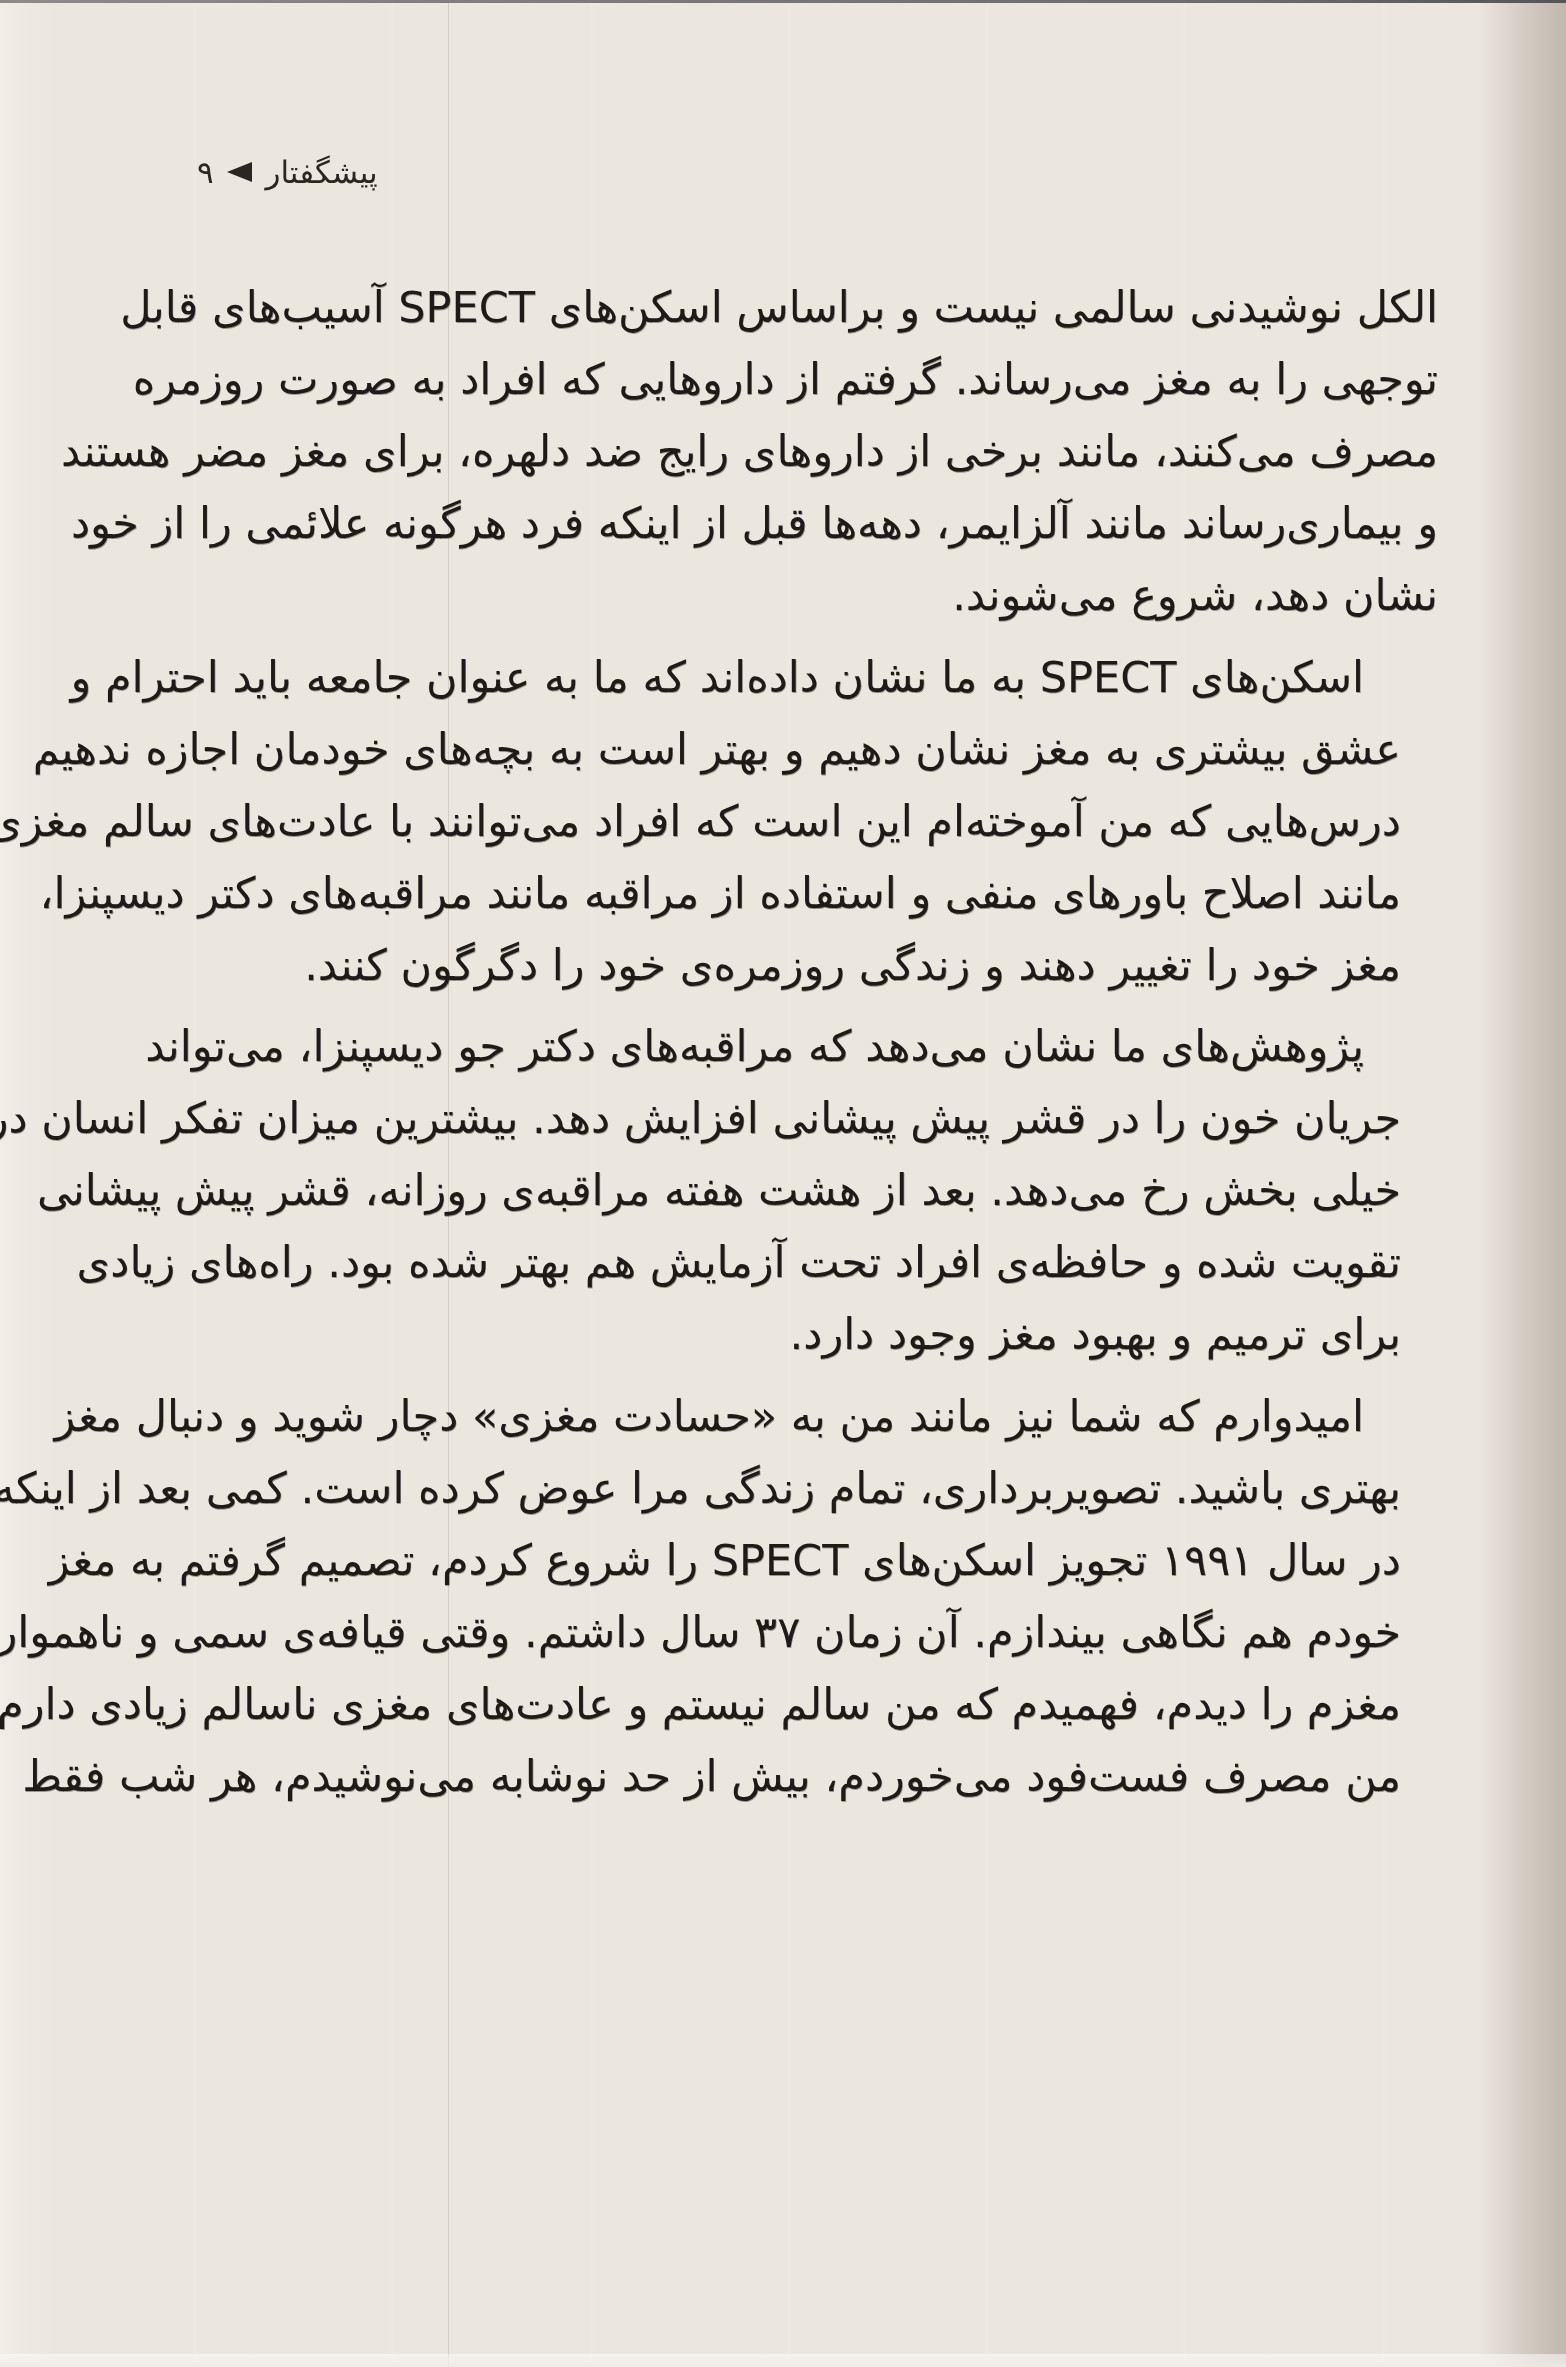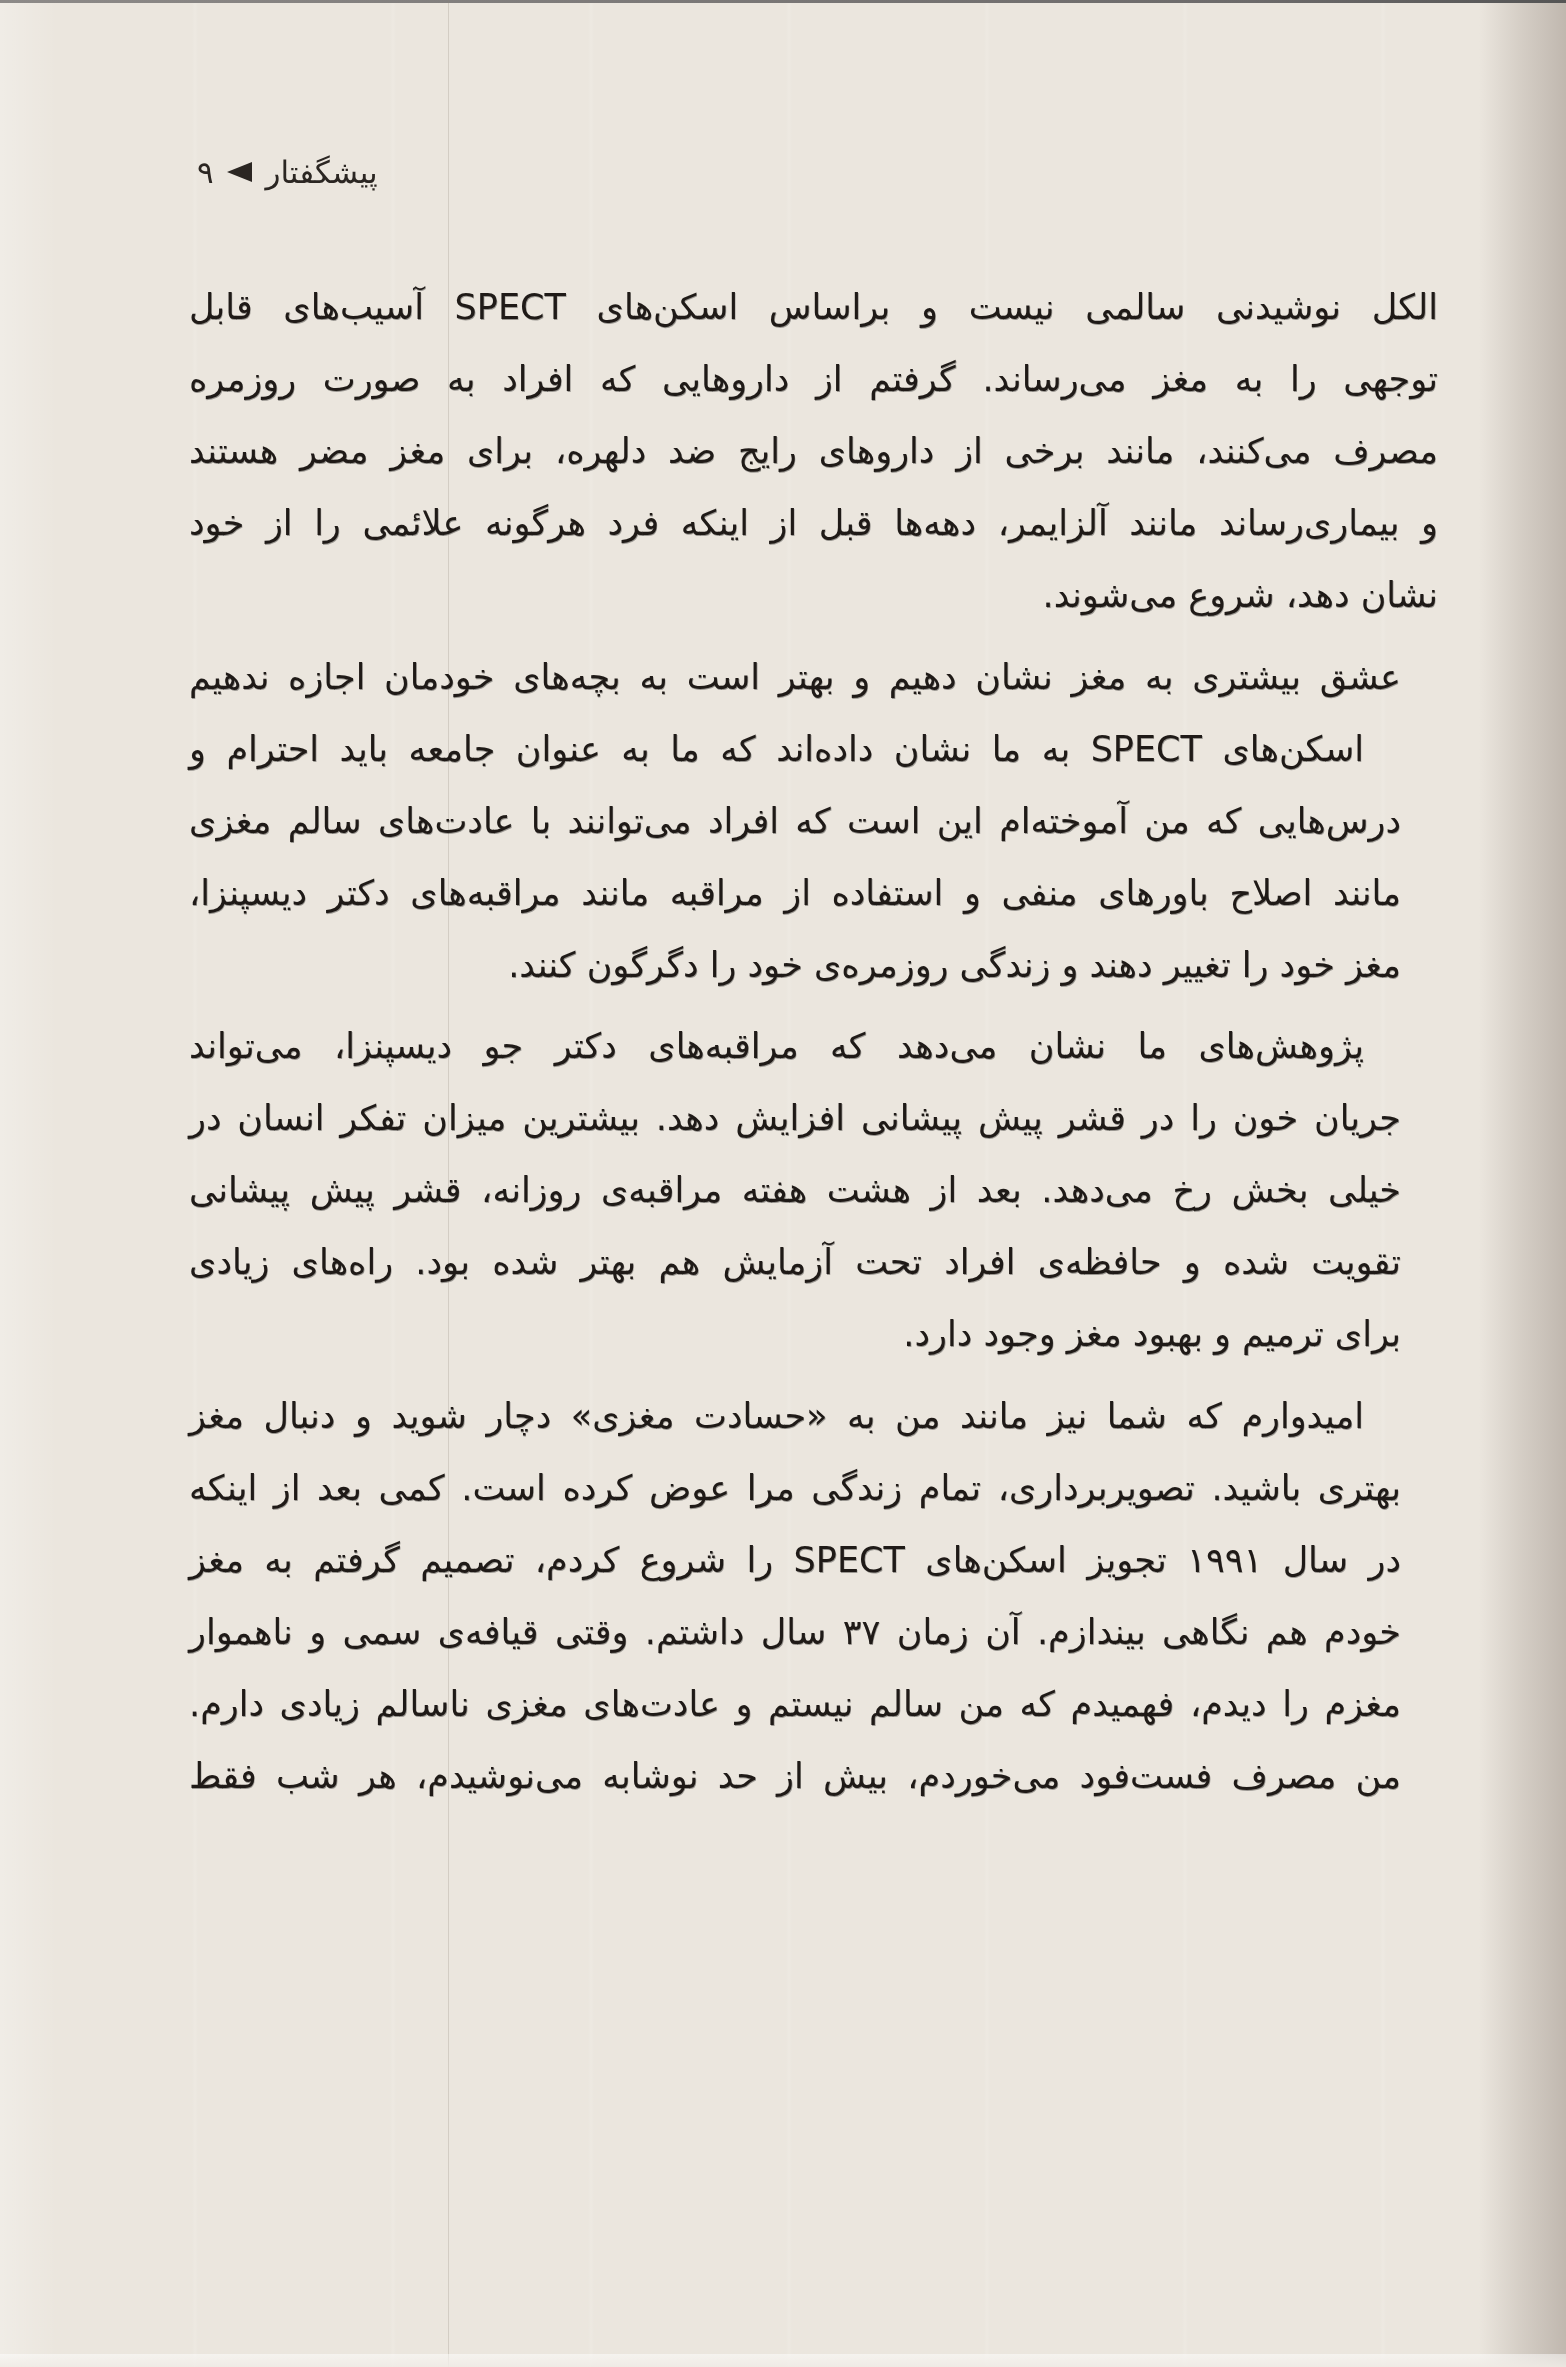--- a/index.html
+++ b/index.html
@@ -70,21 +70,21 @@
     .body-text {
       position: absolute;
       top: 271px;
       left: 189px;
       width: 1249px;
       direction: rtl;
       text-align: justify;
       text-align-last: right;
       color: #1f1a17;
       font-family: "DejaVu Sans", sans-serif;
-      font-size: 35px;
+      font-size: 43px;
       line-height: 72px;
       text-shadow: 0.6px 0.6px 0 rgba(0,0,0,0.35);
     }
     .body-text p {
       margin: 0;
     }
     .body-text p.indent {
       text-indent: 37px;
     }
     .body-text .line {
@@ -119,22 +119,22 @@
     <p>
       <span class="line">الکل نوشیدنی سالمی نیست و براساس اسکن‌های SPECT آسیب‌های قابل</span>
       <span class="line">توجهی را به مغز می‌رساند. گرفتم از داروهایی که افراد به صورت روزمره</span>
       <span class="line">مصرف می‌کنند، مانند برخی از داروهای رایج ضد دلهره، برای مغز مضر هستند</span>
       <span class="line">و بیماری‌رساند مانند آلزایمر، دهه‌ها قبل از اینکه فرد هرگونه علائمی را از خود</span>
       <span class="line last">نشان دهد، شروع می‌شوند.</span>
     </p>
     <div class="para-gap"></div>
 
     <p class="indent">
+      <span class="line" style="padding-right:37px">اسکن‌های SPECT به ما نشان داده‌اند که ما به عنوان جامعه باید احترام و</span>
       <span class="line">عشق بیشتری به مغز نشان دهیم و بهتر است به بچه‌های خودمان اجازه ندهیم</span>
-      <span class="line" style="padding-right:37px">اسکن‌های SPECT به ما نشان داده‌اند که ما به عنوان جامعه باید احترام و</span>
       <span class="line">درس‌هایی که من آموخته‌ام این است که افراد می‌توانند با عادت‌های سالم مغزی</span>
       <span class="line">مانند اصلاح باورهای منفی و استفاده از مراقبه مانند مراقبه‌های دکتر دیسپنزا،</span>
       <span class="line last">مغز خود را تغییر دهند و زندگی روزمره‌ی خود را دگرگون کنند.</span>
     </p>
     <div class="para-gap"></div>
 
     <p class="indent">
       <span class="line" style="padding-right:37px">پژوهش‌های ما نشان می‌دهد که مراقبه‌های دکتر جو دیسپنزا، می‌تواند</span>
       <span class="line">جریان خون را در قشر پیش پیشانی افزایش دهد. بیشترین میزان تفکر انسان در</span>
       <span class="line">خیلی بخش رخ می‌دهد. بعد از هشت هفته مراقبه‌ی روزانه، قشر پیش پیشانی</span>

